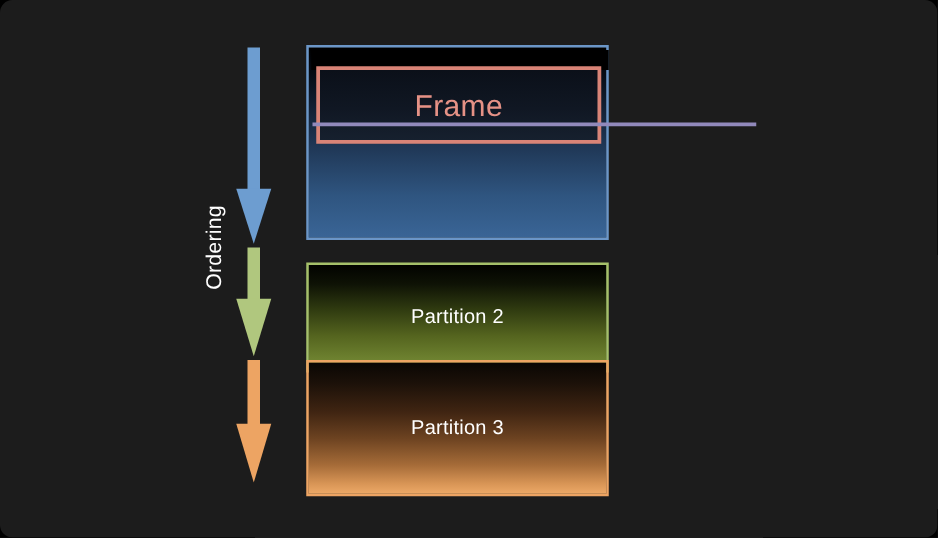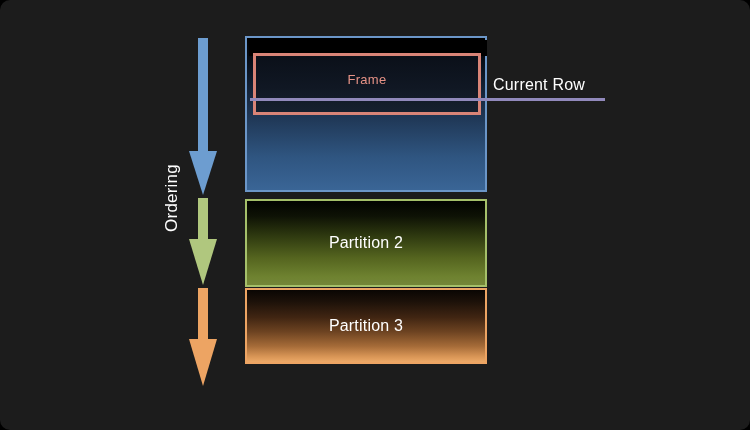--- a/index.html
+++ b/index.html
@@ -80,29 +80,29 @@
 
   #partition-1 {
     top: 0px;
     height: 156px;
     border-color: #6b96c8;
     background: linear-gradient(to bottom, #000000 0%, #050a12 12%, #1b2f4a 45%, #2f5580 78%, #3a6596 100%);
     padding-top: 56px;
   }
 
   #partition-2 {
-    top: 163px;
+    top: 174px;
     height: 88px;
     border-color: #a5c06a;
     background: linear-gradient(to bottom, #020300 0%, #0e1205 18%, #2f3a10 42%, #55651f 68%, #6e8230 90%, #748638 100%);
   }
 
   #partition-3 {
     top: 252px;
-    height: 76px;
+    height: 109px;
     border-color: #eda463;
     background: linear-gradient(to bottom, #0a0603 0%, #1c1109 16%, #402512 38%, #6d4321 58%, #a56b38 78%, #d79455 92%, #eda967 100%);
   }
 
   
   #top-strip {
     position: absolute;
     left: 2px;
     top: 2px;
     width: 238px;
@@ -121,21 +121,21 @@
     border: 3px solid #d98477;
     background: linear-gradient(to bottom, #0b1019 0%, #101723 55%, #16202e 100%);
     display: flex;
     align-items: flex-start;
     justify-content: center;
   }
 
   #frame-label {
     margin-top: 16px;
     color: #e69286;
-    font-size: 13px;
+    font-size: 24px;
     letter-spacing: 0.3px;
   }
 
   
   #current-row-line {
     position: absolute;
     left: 250px;
     top: 98px;
     width: 355px;
     height: 3px;
@@ -193,15 +193,14 @@
     <div class="partition" id="partition-3">
       <span>Partition 3</span>
     </div>
   </div>
 
   <div id="frame-box">
     <span id="frame-label">Frame</span>
   </div>
 
   <div id="current-row-line"></div>
-  <div id="current-row-label">Current Row</div>
 
 </div>
 
 </body></html>

